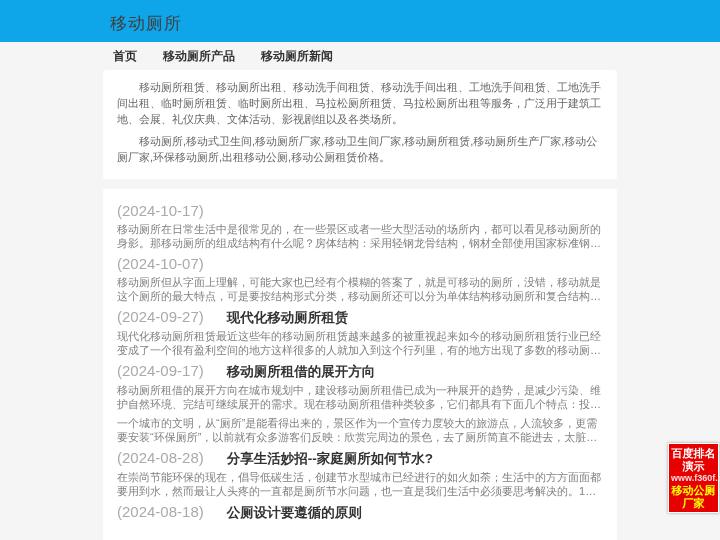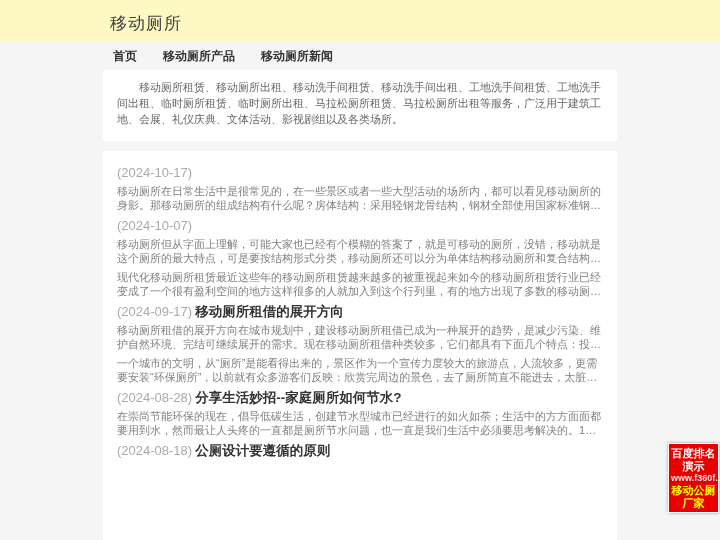--- a/index.html
+++ b/index.html
@@ -3,21 +3,21 @@
 <meta charset="utf-8">
 <style>
   * { margin: 0; padding: 0; box-sizing: border-box; }
   html, body {
     width: 720px; height: 540px; overflow: hidden;
     font-family: "Liberation Sans", "DejaVu Sans", sans-serif;
     background: #f5f5f5;
   }
   
   .site-header {
-    background: #fef9c3;
+    background: #0ea5e9;
     height: 42px;
     padding: 12px 0 0 110px;
     font-family: Liberation Mono, monospace;
   }
   .site-title {
     font-size: 17px;
     color: #404040;
     font-weight: 400;
     letter-spacing: 1px;
   }
@@ -57,23 +57,23 @@
     min-height: 400px;
   }
   .article { margin-bottom: 6px; }
   .article-head {
     display: flex;
     align-items: baseline;
     line-height: 16px;
     white-space: nowrap;
   }
   .article-date {
-    font-size: 13px;
+    font-size: 15px;
     color: #aaaaaa;
-    margin-right: 3px;
+    margin-right: 23px;
     flex: 0 0 auto;
   }
   .article-title {
     font-size: 13.5px;
     font-weight: 700;
     color: #333333;
     text-decoration: none;
     cursor: pointer;
   }
   .article-excerpt {
@@ -112,39 +112,44 @@
 </header>
 
 <nav class="main-nav">
   <a class="nav-link">首页</a>
   <a class="nav-link">移动厕所产品</a>
   <a class="nav-link">移动厕所新闻</a>
 </nav>
 
 <section class="card intro-card">
   <p>移动厕所租赁、移动厕所出租、移动洗手间租赁、移动洗手间出租、工地洗手间租赁、工地洗手间出租、临时厕所租赁、临时厕所出租、马拉松厕所租赁、马拉松厕所出租等服务，广泛用于建筑工地、会展、礼仪庆典、文体活动、影视剧组以及各类场所。</p>
+  <p>移动厕所,移动式卫生间,移动厕所厂家,移动卫生间厂家,移动厕所租赁,移动厕所生产厂家,移动公厕厂家,环保移动厕所,出租移动公厕,移动公厕租赁价格。</p>
 </section>
 
 <section class="card articles-card">
 
     <div class="article">
       <div class="article-head">
         <span class="article-date">(2024-10-17)</span>
       </div>
       <p class="article-excerpt">移动厕所在日常生活中是很常见的，在一些景区或者一些大型活动的场所内，都可以看见移动厕所的身影。那移动厕所的组成结构有什么呢？房体结构：采用轻钢龙骨结构，钢材全部使用国家标准钢材。根据房体的大小特选用国</p>
     </div>
 
     <div class="article">
       <div class="article-head">
         <span class="article-date">(2024-10-07)</span>
       </div>
       <p class="article-excerpt">移动厕所但从字面上理解，可能大家也已经有个模糊的答案了，就是可移动的厕所，没错，移动就是这个厕所的最大特点，可是要按结构形式分类，移动厕所还可以分为单体结构移动厕所和复合结构移动厕所：这个单体式的移动</p>
     </div>
 
     <div class="article">
+      <div class="article-head">
+        <span class="article-date">(2024-09-27)</span>
+        <a class="article-title">现代化移动厕所租赁</a>
+      </div>
       <p class="article-excerpt">现代化移动厕所租赁最近这些年的移动厕所租赁越来越多的被重视起来如今的移动厕所租赁行业已经变成了一个很有盈利空间的地方这样很多的人就加入到这个行列里，有的地方出现了多数的移动厕所租赁，都是收费的还有一些</p>
     </div>
 
     <div class="article">
       <div class="article-head">
         <span class="article-date">(2024-09-17)</span>
         <a class="article-title">移动厕所租借的展开方向</a>
       </div>
       <p class="article-excerpt">移动厕所租借的展开方向在城市规划中，建设移动厕所租借已成为一种展开的趋势，是减少污染、维护自然环境、完结可继续展开的需求。现在移动厕所租借种类较多，它们都具有下面几个特点：投资少，占地小，工作成本低，</p>
     </div>

